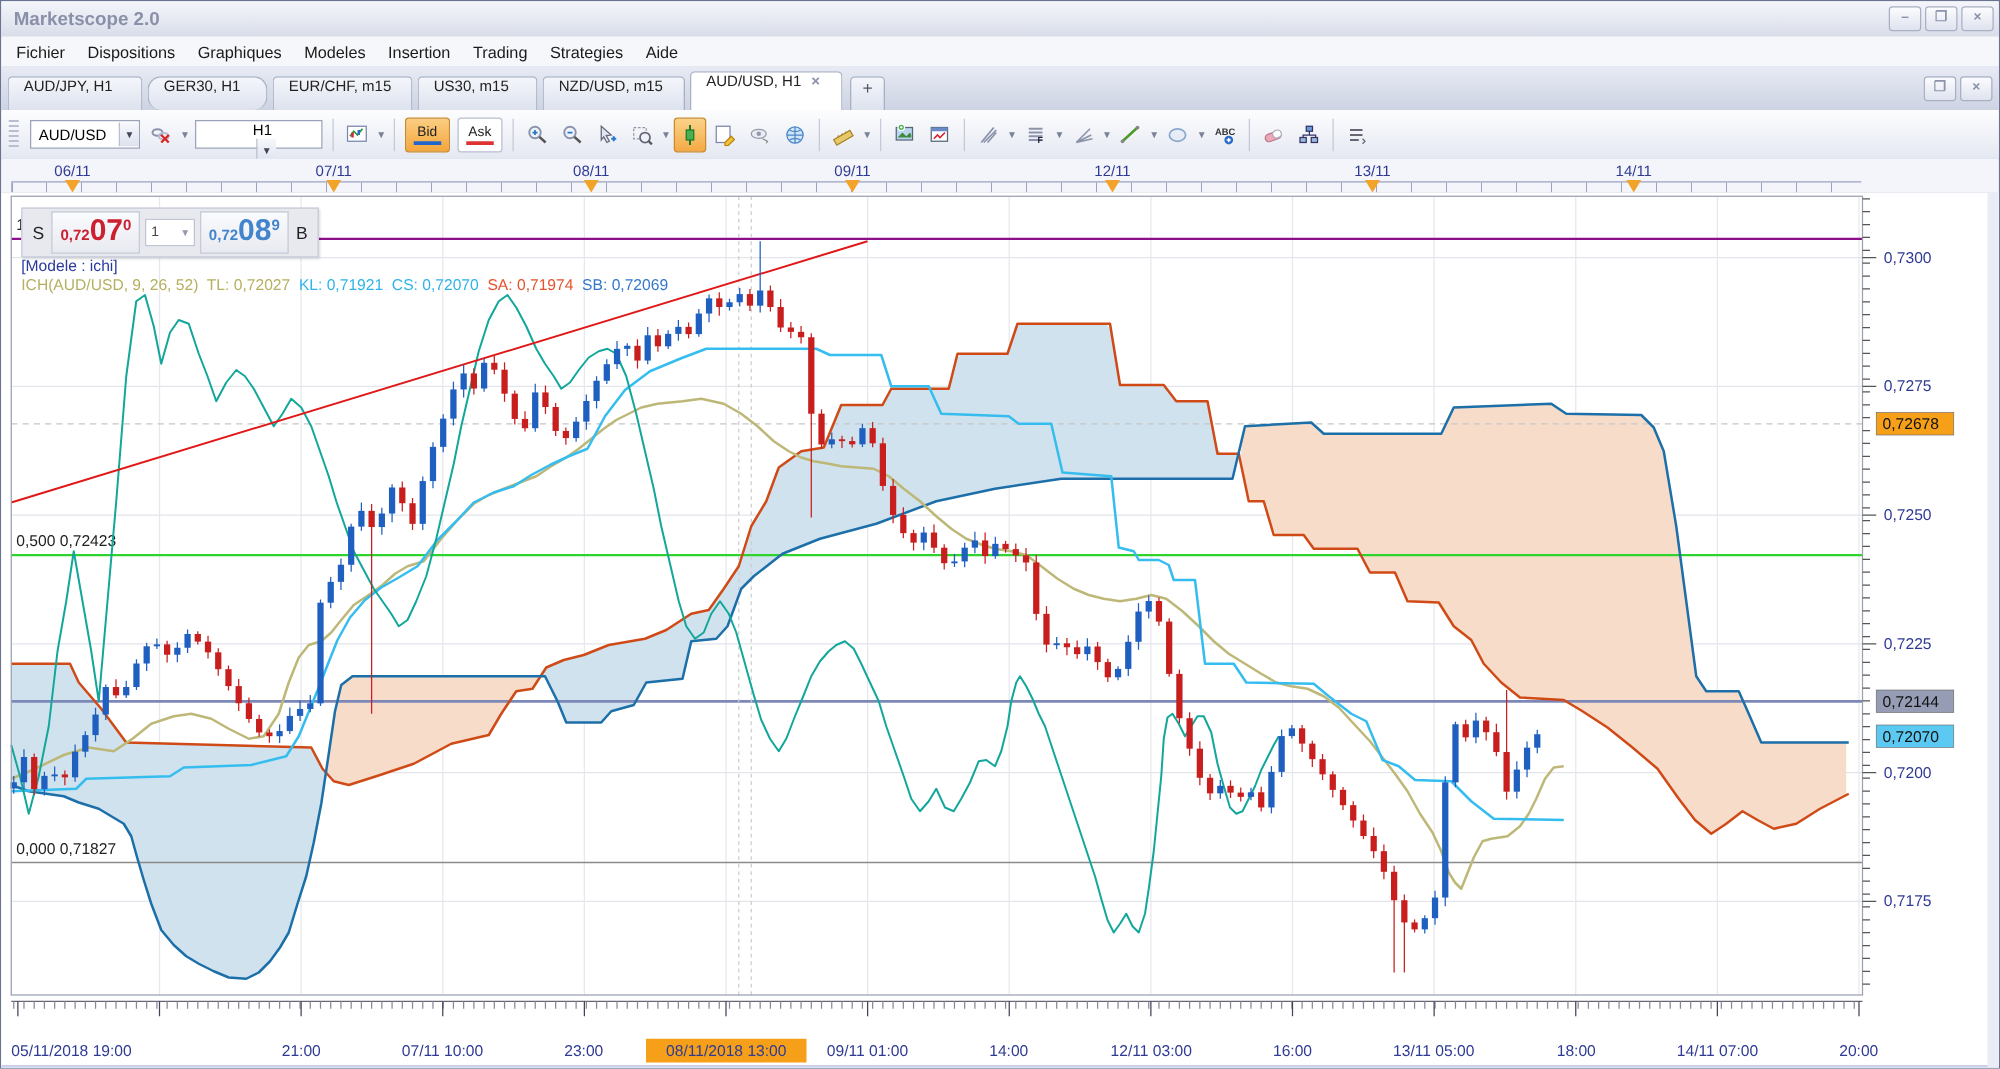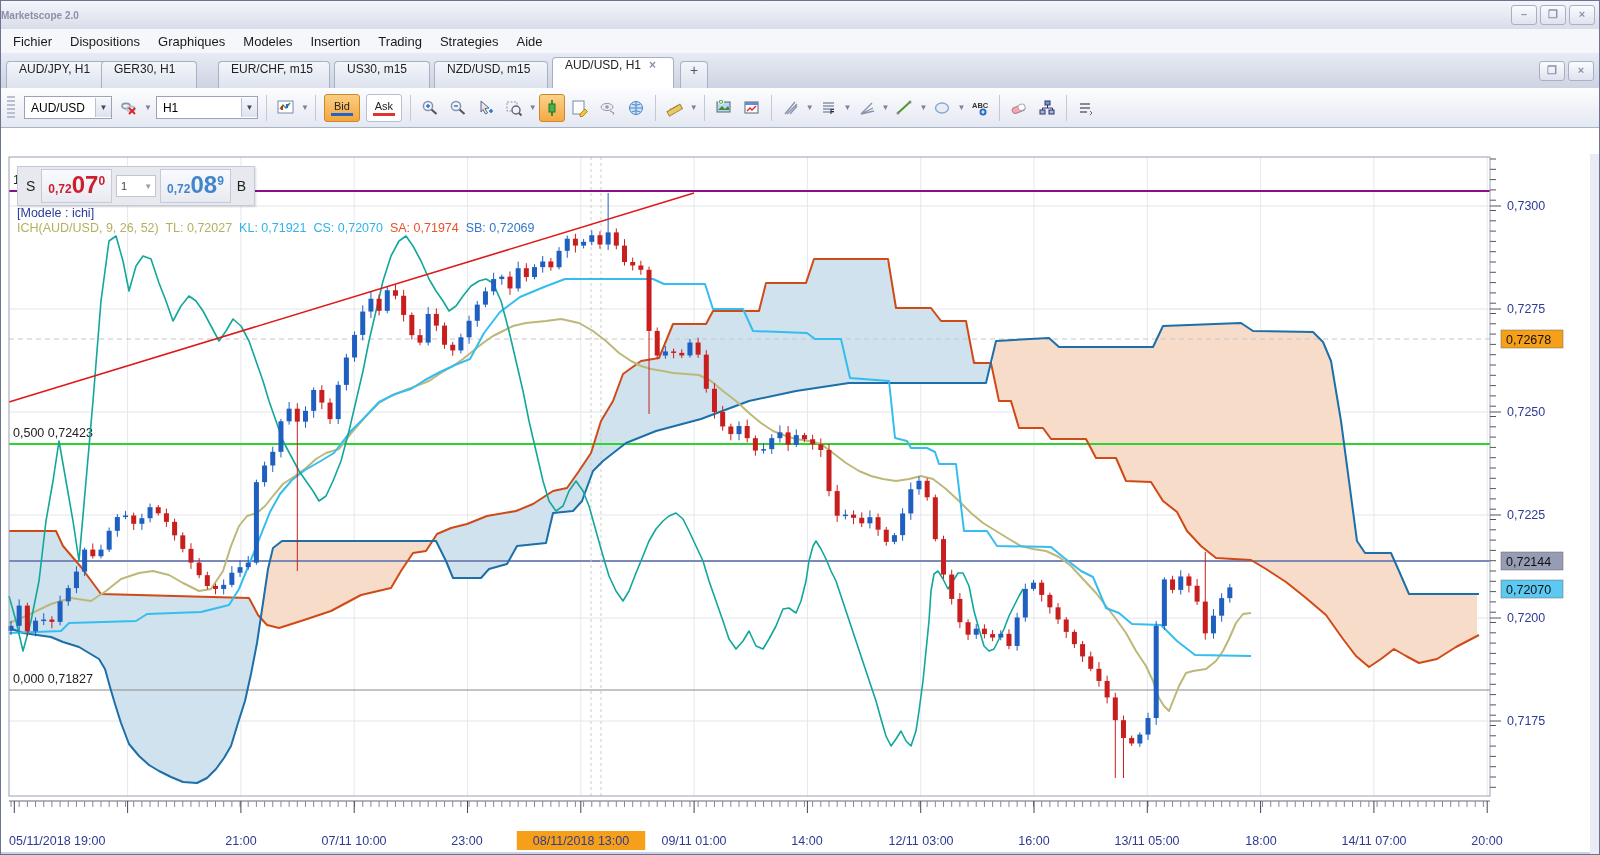--- a/index.html
+++ b/index.html
@@ -2,21 +2,21 @@
 <html><head>
 <meta charset="utf-8">
 <style>
   html,body{margin:0;padding:0;background:#b8c0d4;font-family:"Liberation Sans",sans-serif;}
   #app{position:relative;width:1600px;height:855px;background:#fff;overflow:hidden;
        border:1px solid #6a7390;box-sizing:border-box;}
   
   .titlebar{position:absolute;left:0;top:0;width:100%;height:28px;
     background:linear-gradient(#f4f6fb,#d9dde9);border-bottom:1px solid #aab2c6;
     display:flex;align-items:center;}
-  .titlebar .title{color:#8a90a8;font-weight:bold;font-size:10px;}
+  .titlebar .title{color:#8a90a8;font-weight:bold;font-size:15px;padding-left:10px;}
   .winbtns{position:absolute;right:4px;top:4px;display:flex;gap:3px;}
   .wbtn{width:24px;height:18px;border:1px solid #aab0c4;border-radius:3px;
     background:linear-gradient(#fbfcfe,#dfe3ee);color:#8b93ab;font-size:11px;line-height:16px;
     text-align:center;font-weight:bold;}
   
   .menubar{position:absolute;left:0;top:28px;width:100%;height:24px;background:#f6f7fb;
     border-bottom:1px solid #d6dae6;display:flex;align-items:center;gap:2px;padding-left:4px;}
   .menuitem{font-size:13px;color:#1a1a1a;padding:12px 8px;}
   
   .tabstrip{position:absolute;left:0;top:52px;width:100%;height:35px;
@@ -95,21 +95,21 @@
       <span class="menuitem">Modeles</span>
       <span class="menuitem">Insertion</span>
       <span class="menuitem">Trading</span>
       <span class="menuitem">Strategies</span>
       <span class="menuitem">Aide</span>
     </div>
   <div class="tabstrip" id="tabstrip">
       <div class="tab" style="left: 5px; min-width: 82px;">
         <span>AUD/JPY, H1</span>
       </div>
-      <div class="tab" style="left: 100px; min-width: 70px;">
+      <div class="tab" style="left: 117px; min-width: 70px; border-radius: 11px;">
         <span>GER30, H1</span>
       </div>
       <div class="tab" style="left: 217px; min-width: 86px;">
         <span>EUR/CHF, m15</span>
       </div>
       <div class="tab" style="left: 333px; min-width: 70px;">
         <span>US30, m15</span>
       </div>
       <div class="tab" style="left: 433px; min-width: 88px;">
         <span>NZD/USD, m15</span>
@@ -131,21 +131,21 @@
         <span class="arr">▼</span>
       </span>
       <span class="tbtn">
         <svg width="18" height="18" viewBox="0 0 18 18">
           <ellipse cx="6" cy="7" rx="4" ry="2.6" fill="none" stroke="#8a93ab" stroke-width="1.6"></ellipse>
           <ellipse cx="11" cy="10" rx="4" ry="2.6" fill="none" stroke="#b8bfd0" stroke-width="1.6"></ellipse>
           <path d="M9 9l6 6M15 9l-6 6" stroke="#d22" stroke-width="1.8"></path>
         </svg>
       </span>
       <span class="smarr">▼</span>
-      <span class="combo" style="width: 94px;">
+      <span class="combo" style="width: 94px; flex-direction: column;">
         <span>H1</span>
         <span class="arr">▼</span>
       </span>
       <span class="tsep"></span>
       <span class="tbtn">
         <svg width="18" height="18" viewBox="0 0 18 18">
           <rect x="1" y="2" width="15" height="12" fill="#fff" stroke="#7a86b0"></rect>
           <path d="M3 10l3-4 3 3 4-5" stroke="#2a9a3a" fill="none" stroke-width="1.4"></path>
           <rect x="4" y="7" width="2" height="4" fill="#d23"></rect>
           <rect x="9" y="5" width="2" height="4" fill="#36c"></rect>
@@ -295,20 +295,37 @@
           <path d="M9.5 6v3M4.5 11V9h10v2" stroke="#336" fill="none"></path>
         </svg>
       </span>
       <span class="tsep"></span>
       <span class="tbtn">
         <svg width="18" height="18" viewBox="0 0 18 18">
           <path d="M3 5h10M3 9h10M3 13h7" stroke="#667" stroke-width="1.6"></path>
           <path d="M13 12l2 2-2 2" stroke="#667" fill="none"></path>
         </svg>
       </span>
+    </div>
+  <div class="dateruler" id="dateruler">
+      <div class="dtick"></div>
+      <span class="dlabel" style="left: 57px;">06/11</span>
+      <span class="dtri" style="left: 57px;"></span>
+      <span class="dlabel" style="left: 266px;">07/11</span>
+      <span class="dtri" style="left: 266px;"></span>
+      <span class="dlabel" style="left: 472px;">08/11</span>
+      <span class="dtri" style="left: 472px;"></span>
+      <span class="dlabel" style="left: 681px;">09/11</span>
+      <span class="dtri" style="left: 681px;"></span>
+      <span class="dlabel" style="left: 889px;">12/11</span>
+      <span class="dtri" style="left: 889px;"></span>
+      <span class="dlabel" style="left: 1097px;">13/11</span>
+      <span class="dtri" style="left: 1097px;"></span>
+      <span class="dlabel" style="left: 1306px;">14/11</span>
+      <span class="dtri" style="left: 1306px;"></span>
     </div>
 
   <div class="chartwrap">
     <svg id="chartsvg" width="1600" height="702" viewBox="0 153 1600 702">
         <rect x="0" y="153" width="1600" height="702" fill="#ffffff"></rect>
         <line x1="126.6" y1="156" x2="126.6" y2="795" stroke="#e7e8ee" stroke-width="1"></line>
         <line x1="239.9" y1="156" x2="239.9" y2="795" stroke="#e7e8ee" stroke-width="1"></line>
         <line x1="353.2" y1="156" x2="353.2" y2="795" stroke="#e7e8ee" stroke-width="1"></line>
         <line x1="466.5" y1="156" x2="466.5" y2="795" stroke="#e7e8ee" stroke-width="1"></line>
         <line x1="579.8" y1="156" x2="579.8" y2="795" stroke="#e7e8ee" stroke-width="1"></line>

